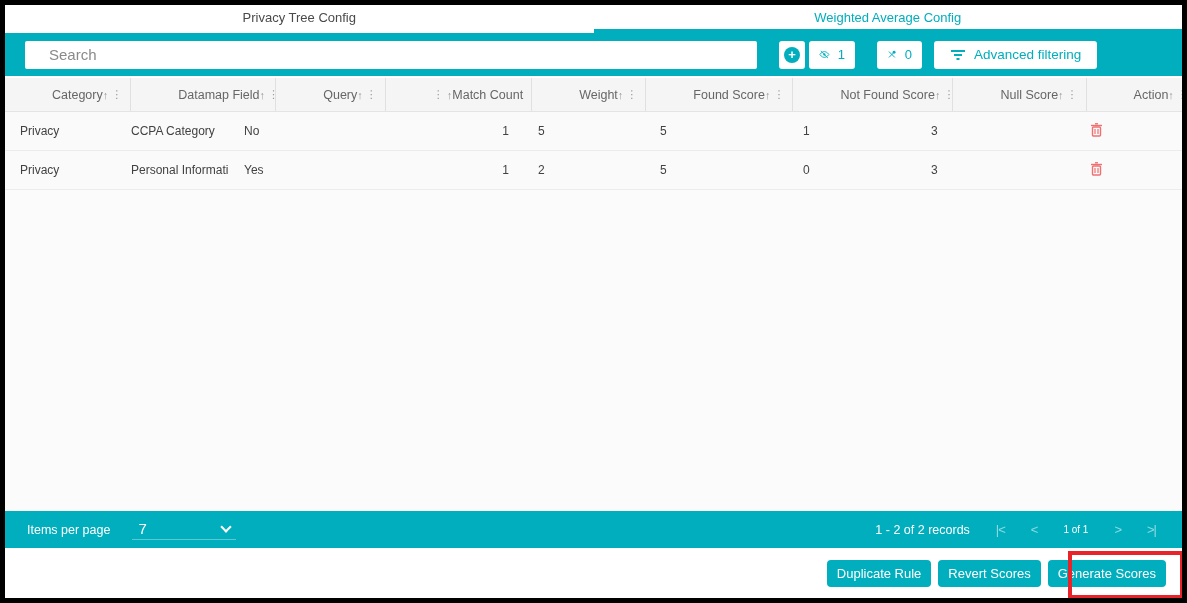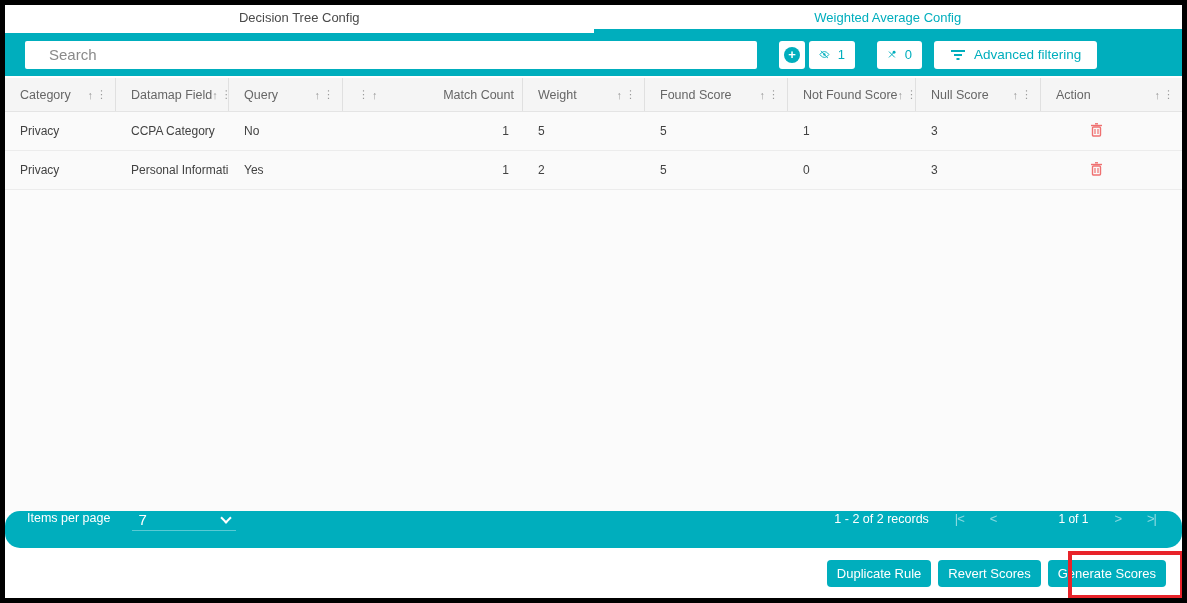--- a/index.html
+++ b/index.html
@@ -40,61 +40,61 @@
   .pin-btn { width:45px; margin-left:22px; }
   .adv-btn { margin-left:12px; padding:0 16px; }
   .export-btn { margin-left:9px; padding:0 14px; }
   .caret-down { width:0; height:0; border-left:4px solid transparent; border-right:4px solid transparent;
                 border-top:5px solid #00AEBD; margin-left:6px; }
   .tb-icon { display:block; }
   
   .grid { flex:1; display:flex; flex-direction:column; background:#fbfbfb; margin-top:2px; }
   .gheader { display:flex; height:34px; background:#f5f5f5; border-bottom:1px solid #e4e4e4; }
   .gh-cell { display:flex; align-items:center; padding:0 8px 0 15px; font-size:12.5px; color:#666;
-             border-right:1px solid #e0e0e0; cursor:pointer; }
+             border-right:1px solid #e0e0e0; cursor:pointer;margin-left:32px; }
   .gh-cell:last-child { border-right:none; }
   .gh-label { white-space:nowrap; }
   .gh-icons { display:flex; align-items:center; gap:3px; margin-left:auto; }
   .gh-icons.left { margin-left:0; margin-right:auto; }
   .sort-arrow { color:#9a9a9a; font-size:11px; cursor:pointer; }
   .kebab { color:#9a9a9a; font-size:11px; letter-spacing:0; cursor:pointer; }
   .c1{width:111px;} .c2{width:113px;} .c3{width:114px;} .c4{width:180px;}
   .c5{width:122px;} .c6{width:143px;} .c7{width:128px;} .c8{width:125px;} .c9{flex:1;}
   .grow { display:flex; height:39px; align-items:center; background:#fafafa; border-bottom:1px solid #ececec; }
   .gd-cell { padding:0 8px 0 15px; font-size:12px; color:#424242; white-space:nowrap; overflow:hidden; }
   .gd-cell.right { text-align:right; padding-right:14px; }
   .trash-btn { background:none; border:none; cursor:pointer; margin-left:32px; padding:2px; }
   .grid-empty { flex:1; background:#fbfbfb; }
   
-  .pager { height:37px; background:#00AEBD; display:flex; align-items:flex-start; color:#fff; padding:0 26px 0 22px;border-radius:15px; }
+  .pager { height:37px; background:#00AEBD; display:flex; align-items:center; color:#fff; padding:0 26px 0 22px; }
   .ipp-label { font-size:12.5px; }
   .ipp-select { display:flex; align-items:center; margin-left:22px; cursor:pointer;
                 border-bottom:1px solid rgba(255,255,255,0.35); padding:0 6px 2px 6px; width:104px; }
   .ipp-value { font-size:15px; }
   .chev { width:8px; height:8px; border-right:2px solid #fff; border-bottom:2px solid #fff;
           transform:rotate(45deg); margin-left:auto; margin-bottom:3px; }
   .pager-right { margin-left:auto; display:flex; align-items:center; gap:26px; }
   .records { font-size:12.5px; }
   .nav-ic { font-size:13px; color:rgba(255,255,255,0.55); cursor:pointer; letter-spacing:-1px; }
-  .page-label { font-size:12px; color:#fff;margin-left:36px; }
+  .page-label { font-size:10px; color:#fff; }
   
   .footer { height:50px; background:#fff; display:flex; align-items:center; justify-content:flex-end;
             gap:7px; padding-right:16px; }
   .ft-btn { background:#00AEBD; color:#fff; border:none; border-radius:4px; height:27px;
             font-size:13px; padding:0 10px; cursor:pointer; font-family:"Liberation Sans", sans-serif; }
   .annotation-box { position:absolute; left:1063px; top:546px; width:116px; height:48px;
                     border:4px solid #e8232a; pointer-events:none; }
 </style>
 </head>
 <body>
 
 <div class="frame">
 
   <div class="tabbar">
-    <div class="tab">Decision Tree Config</div>
+    <div class="tab">Privacy Tree Config</div>
     <div class="tab active">Weighted Average Config</div>
   </div>
   <div class="tab-underline-row">
     <div class="seg"></div>
     <div class="seg active"></div>
   </div>
 
   <div class="toolbar">
     <input class="search-input" type="text" placeholder="Search" style="">
     <button class="tb-btn add-btn">

